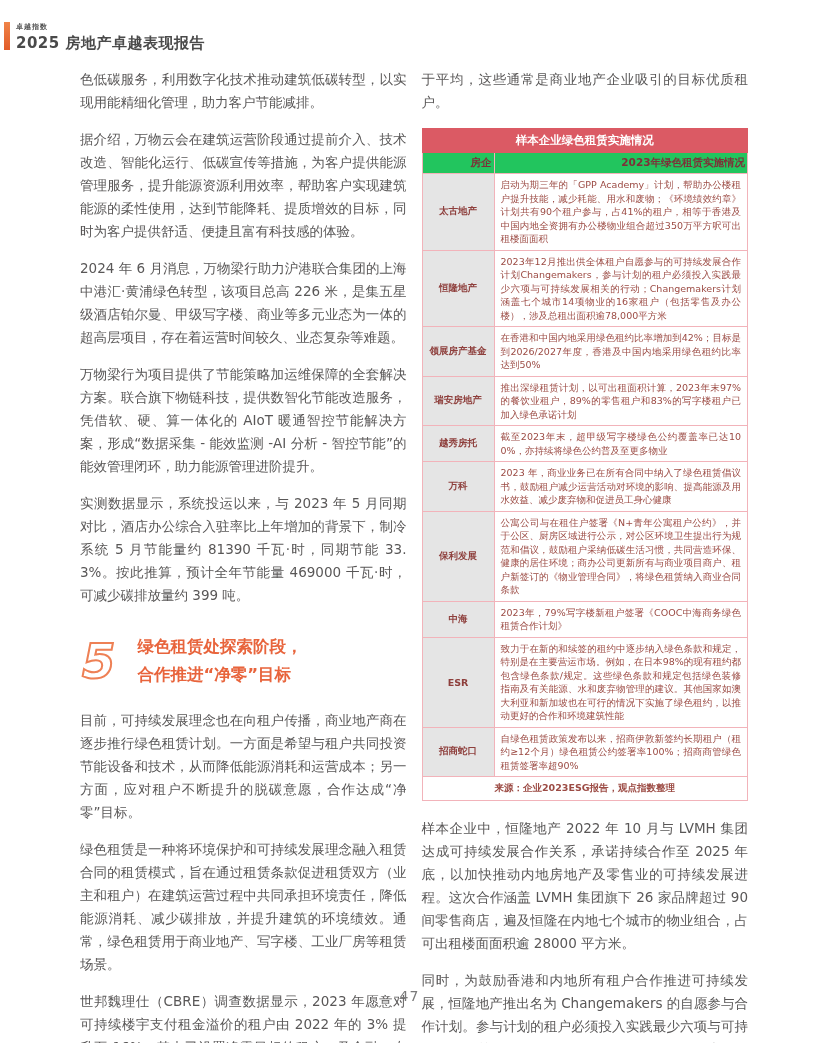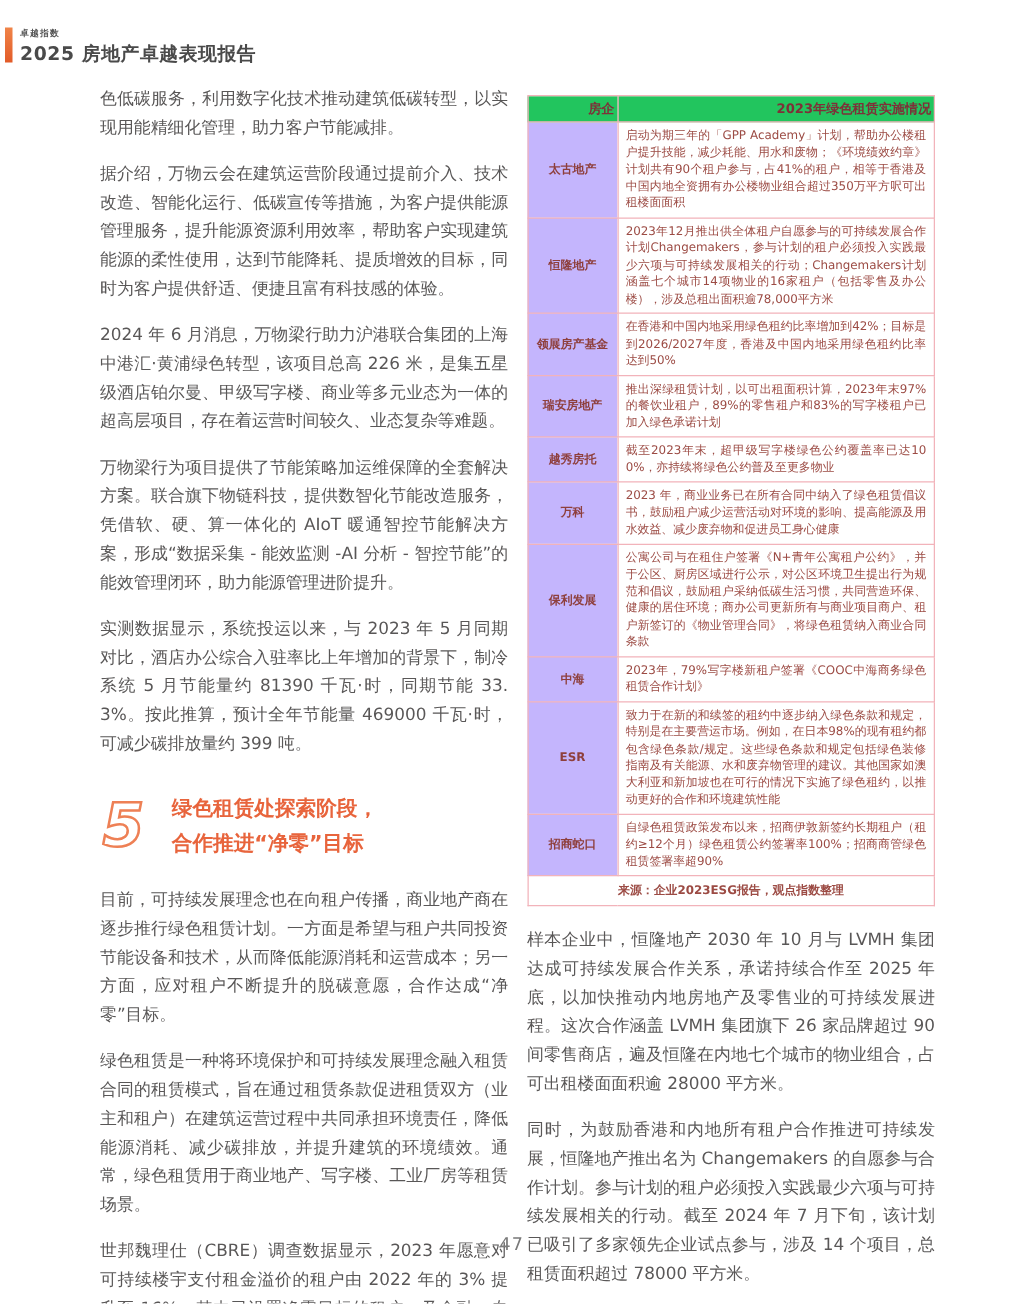--- a/index.html
+++ b/index.html
@@ -115,21 +115,21 @@
   .data-table td, .data-table th { border: 1px solid #F2B3BA; }
   .table-title { border: 1px solid #DB5A64 !important; }
   .company-cell {
     width: 72px;
     text-align: center;
     vertical-align: middle;
     font-size: 9.5px;
     color: #8E3F3C;
     font-weight: 600;
     padding: 2px;
-    background: #c4b5fd;
+    background: #e5e5e5;
   }
   .detail-cell {
     font-size: 9.5px;
     line-height: 13.5px;
     color: #9C4B44;
     text-align: justify;
     padding: 4px 6px;
     background: #ffffff;
     word-break: break-all;
   }
@@ -189,23 +189,27 @@
       </div>
 
       <div>
           <p class="body-p">目前，可持续发展理念也在向租户传播，商业地产商在逐步推行绿色租赁计划。一方面是希望与租户共同投资节能设备和技术，从而降低能源消耗和运营成本；另一方面，应对租户不断提升的脱碳意愿，合作达成“净零”目标。</p>
           <p class="body-p">绿色租赁是一种将环境保护和可持续发展理念融入租赁合同的租赁模式，旨在通过租赁条款促进租赁双方（业主和租户）在建筑运营过程中共同承担环境责任，降低能源消耗、减少碳排放，并提升建筑的环境绩效。通常，绿色租赁用于商业地产、写字楼、工业厂房等租赁场景。</p>
           <p class="body-p">世邦魏理仕（CBRE）调查数据显示，2023 年愿意对可持续楼宇支付租金溢价的租户由 2022 年的 3% 提升至 16%，其中已设置净零目标的租户，及金融、专业服务、医药及生命科学等行业的租户，愿意支付租金溢价的占比显著高</p>
         </div>
     </section>
 
     <section class="col col-right">
+      <p class="body-p">于平均，这些通常是商业地产企业吸引的目标优质租户。</p>
 
       <table class="data-table">
         <thead>
+          <tr>
+            <th colspan="2" class="table-title">样本企业绿色租赁实施情况</th>
+          </tr>
           <tr class="table-header-row">
             <th class="col-company">房企</th>
             <th class="col-detail">2023年绿色租赁实施情况</th>
           </tr>
         </thead>
         <tbody>
             <tr>
               <td class="company-cell">太古地产</td>
               <td class="detail-cell">启动为期三年的「GPP Academy」计划，帮助办公楼租户提升技能，减少耗能、用水和废物；《环境绩效约章》计划共有90个租户参与，占41%的租户，相等于香港及中国内地全资拥有办公楼物业组合超过350万平方呎可出租楼面面积</td>
             </tr>
@@ -247,21 +251,21 @@
             </tr>
           </tbody>
         <tfoot>
           <tr>
             <td colspan="2" class="table-source">来源：企业2023ESG报告，观点指数整理</td>
           </tr>
         </tfoot>
       </table>
 
       <div>
-          <p class="body-p">样本企业中，恒隆地产 2030 年 10 月与 LVMH 集团达成可持续发展合作关系，承诺持续合作至 2025 年底，以加快推动内地房地产及零售业的可持续发展进程。这次合作涵盖 LVMH 集团旗下 26 家品牌超过 90 间零售商店，遍及恒隆在内地七个城市的物业组合，占可出租楼面面积逾 28000 平方米。</p>
+          <p class="body-p">样本企业中，恒隆地产 2022 年 10 月与 LVMH 集团达成可持续发展合作关系，承诺持续合作至 2025 年底，以加快推动内地房地产及零售业的可持续发展进程。这次合作涵盖 LVMH 集团旗下 26 家品牌超过 90 间零售商店，遍及恒隆在内地七个城市的物业组合，占可出租楼面面积逾 28000 平方米。</p>
           <p class="body-p">同时，为鼓励香港和内地所有租户合作推进可持续发展，恒隆地产推出名为 Changemakers 的自愿参与合作计划。参与计划的租户必须投入实践最少六项与可持续发展相关的行动。截至 2024 年 7 月下旬，该计划已吸引了多家领先企业试点参与，涉及 14 个项目，总租赁面积超过 78000 平方米。</p>
         </div>
     </section>
 
   </main>
 
   <footer class="page-footer">
     <div class="page-number">47</div>
   </footer>
 

